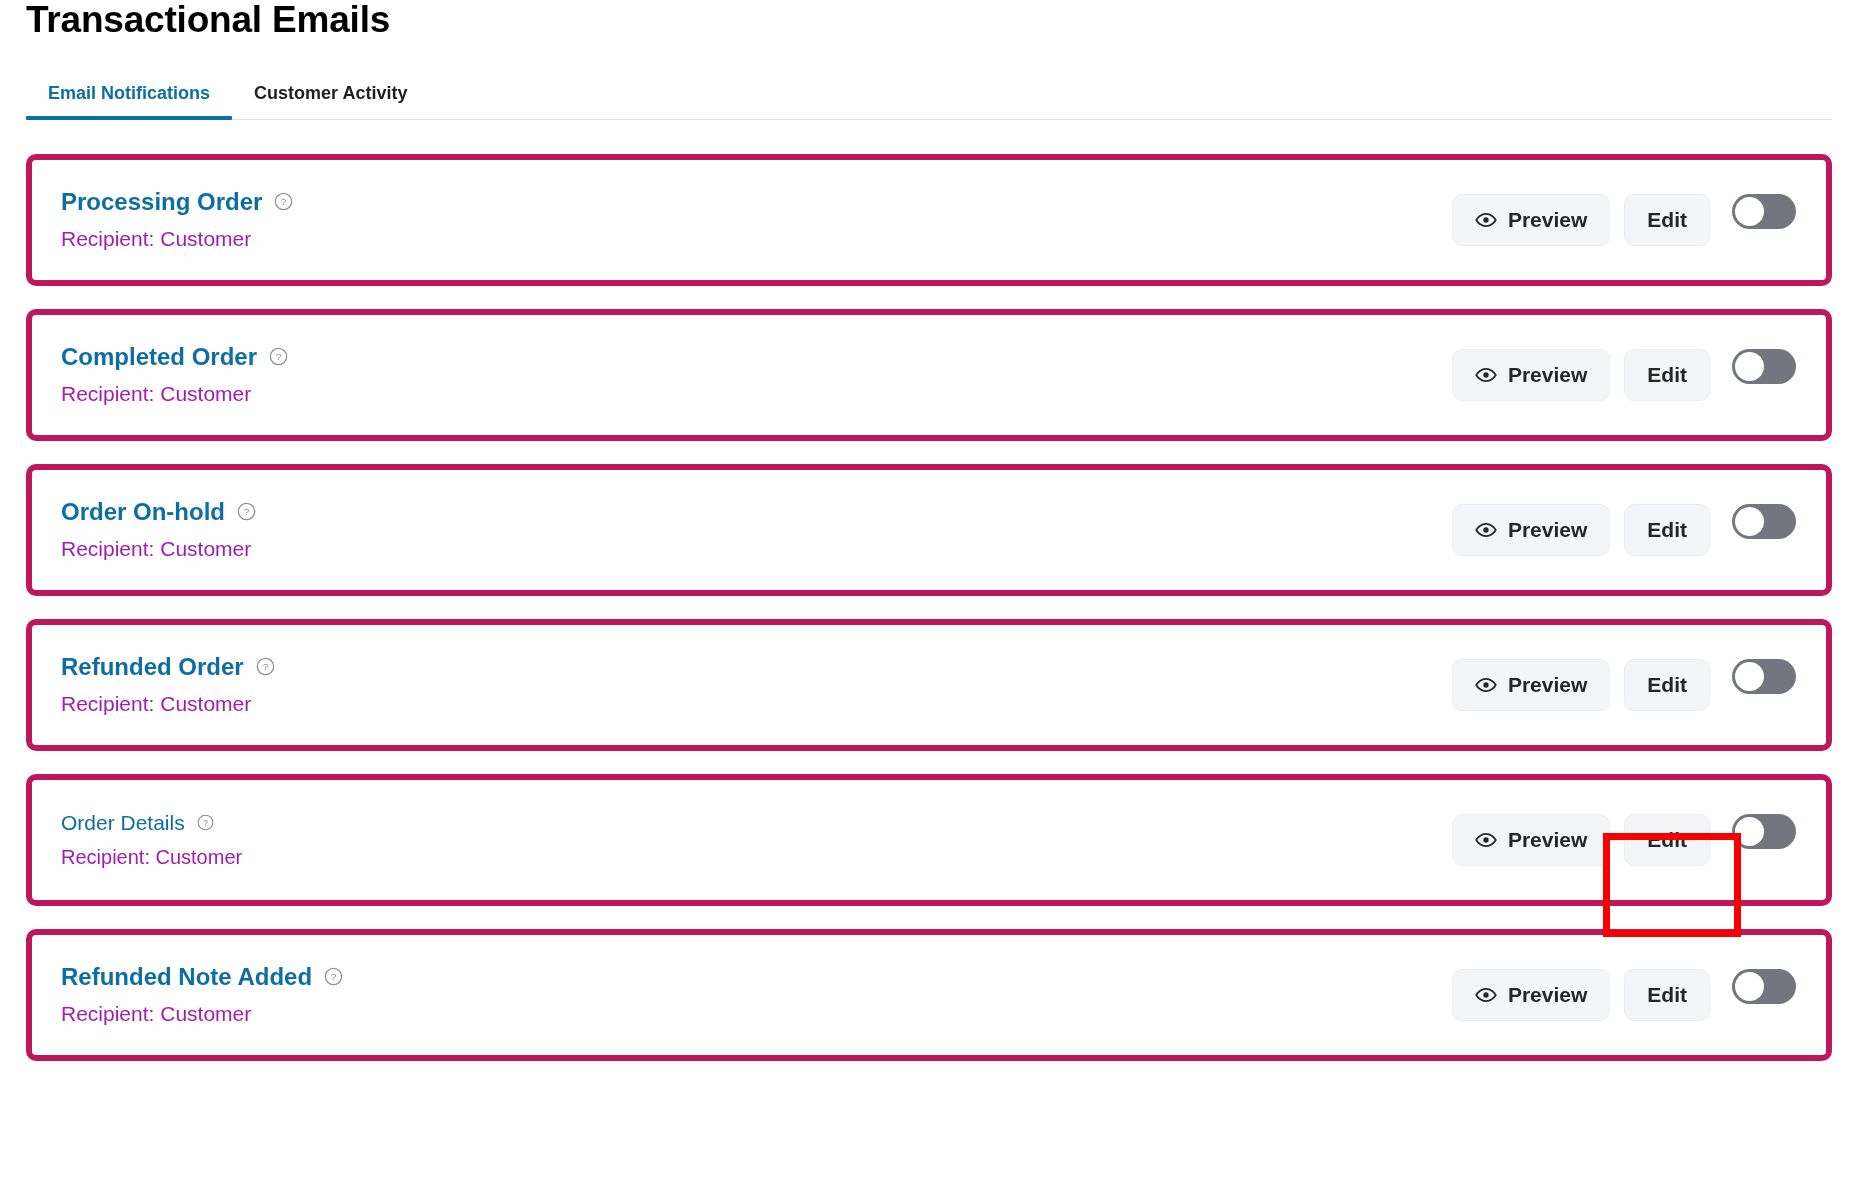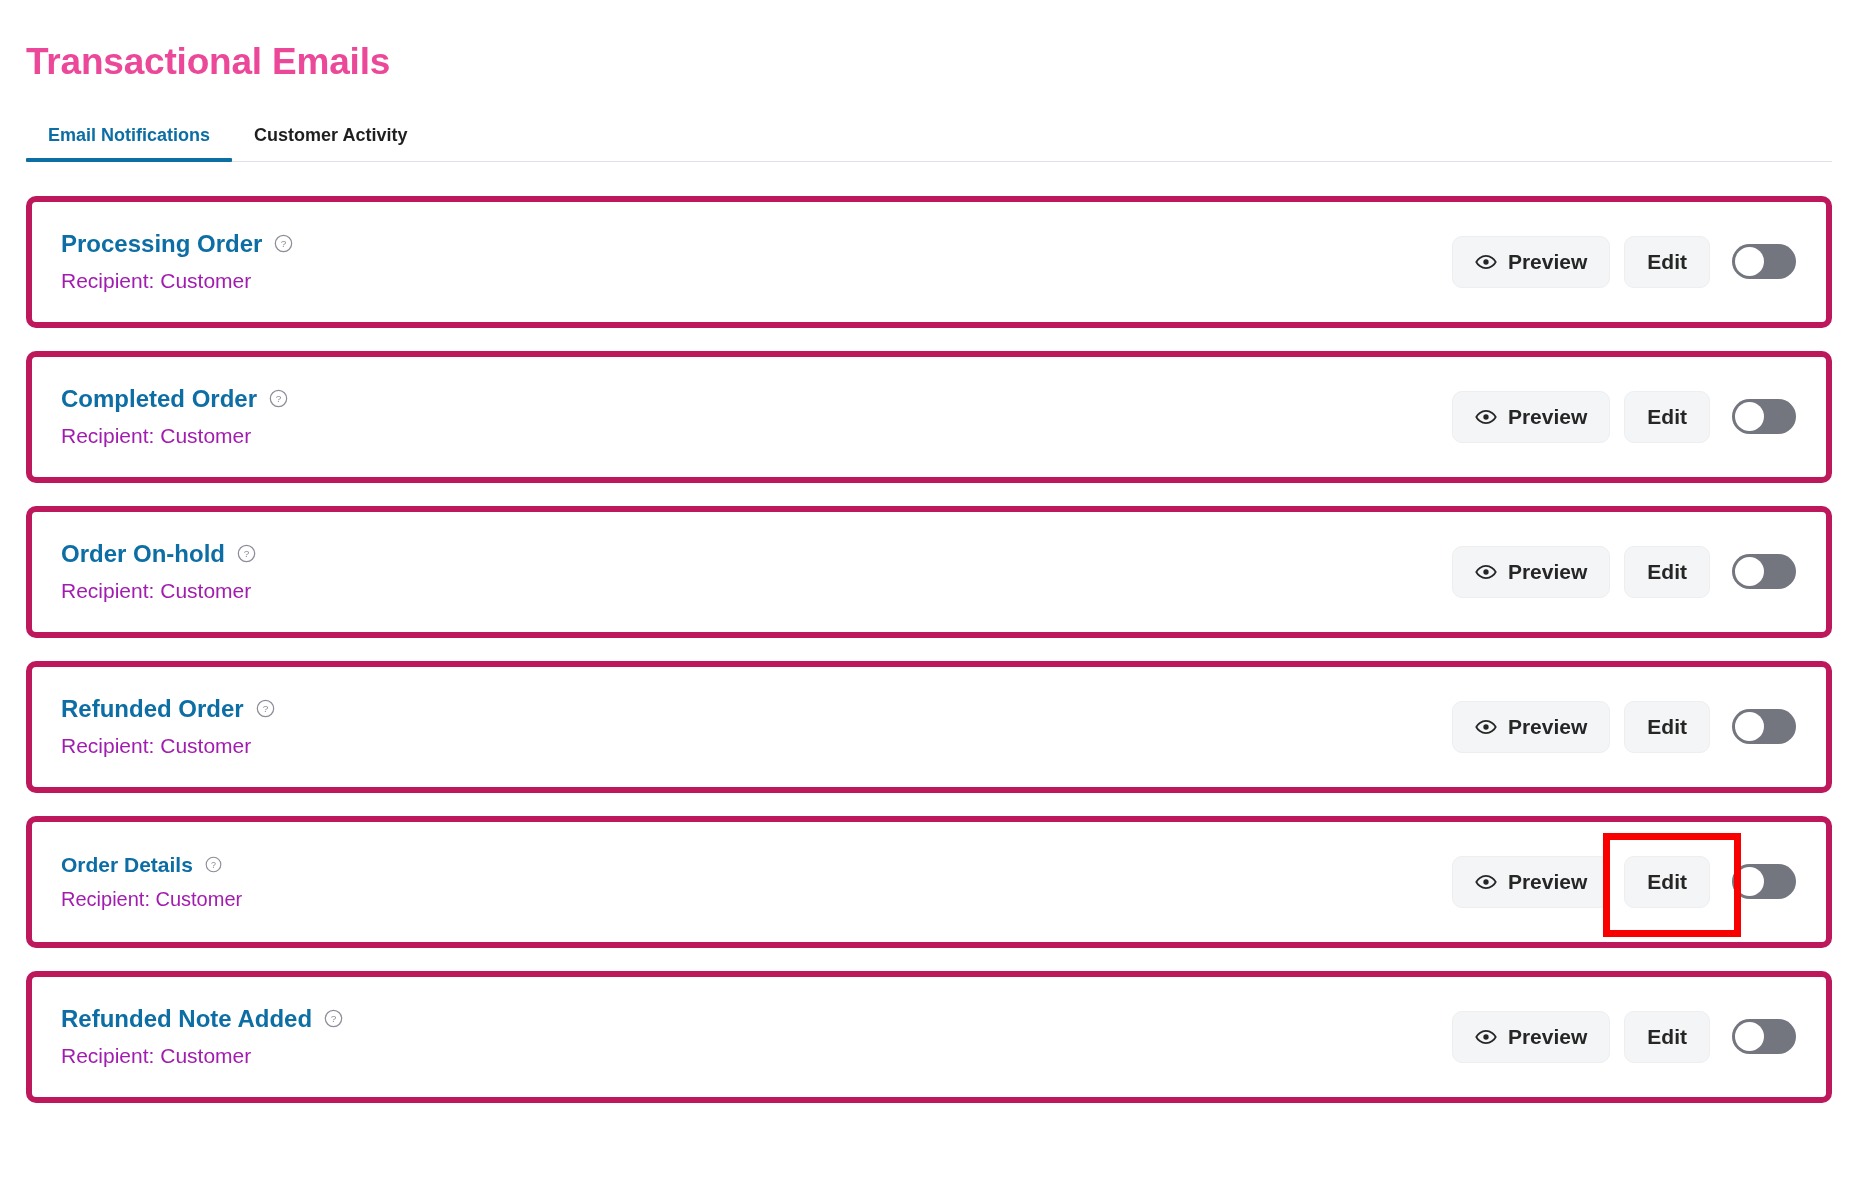--- a/index.html
+++ b/index.html
@@ -20,24 +20,23 @@
     width: 1858px;
     height: 1178px;
     box-sizing: border-box;
     padding: 0 26px;
   }
 
   
   .page-title {
     font-size: 37px;
     font-weight: 700;
-    color: #ec4899;
+    color: #000000;
     letter-spacing: -0.2px;
     margin: 0;
-    padding-top: 42px;
     line-height: 1.1;
   }
 
   
   .tabs {
     position: relative;
     margin-top: 42px;
     display: flex;
     align-items: flex-end;
     gap: 0;
@@ -105,21 +104,21 @@
   }
   .card-title {
     font-size: 24px;
     font-weight: 700;
     color: #0c6ea4;
     line-height: 1.15;
     cursor: pointer;
   }
   .card.small .card-title {
     font-size: 21px;
-    font-weight: 700;
+    font-weight: 400;
   }
   .help-icon {
     width: 19px;
     height: 19px;
     flex: 0 0 auto;
     display: block;
   }
   .card.small .help-icon {
     width: 17px;
     height: 17px;
@@ -131,21 +130,21 @@
     line-height: 1.15;
   }
   .card.small .card-sub {
     font-size: 20px;
     margin-top: 11px;
   }
 
   
   .card-actions {
     display: flex;
-    align-items: center;
+    align-items: flex-start;
     gap: 14px;
   }
   .btn {
     box-sizing: border-box;
     background: #f4f5f6;
     border: 1px solid #eceef0;
     border-radius: 10px;
     font-size: 21px;
     font-weight: 700;
     color: #262626;

